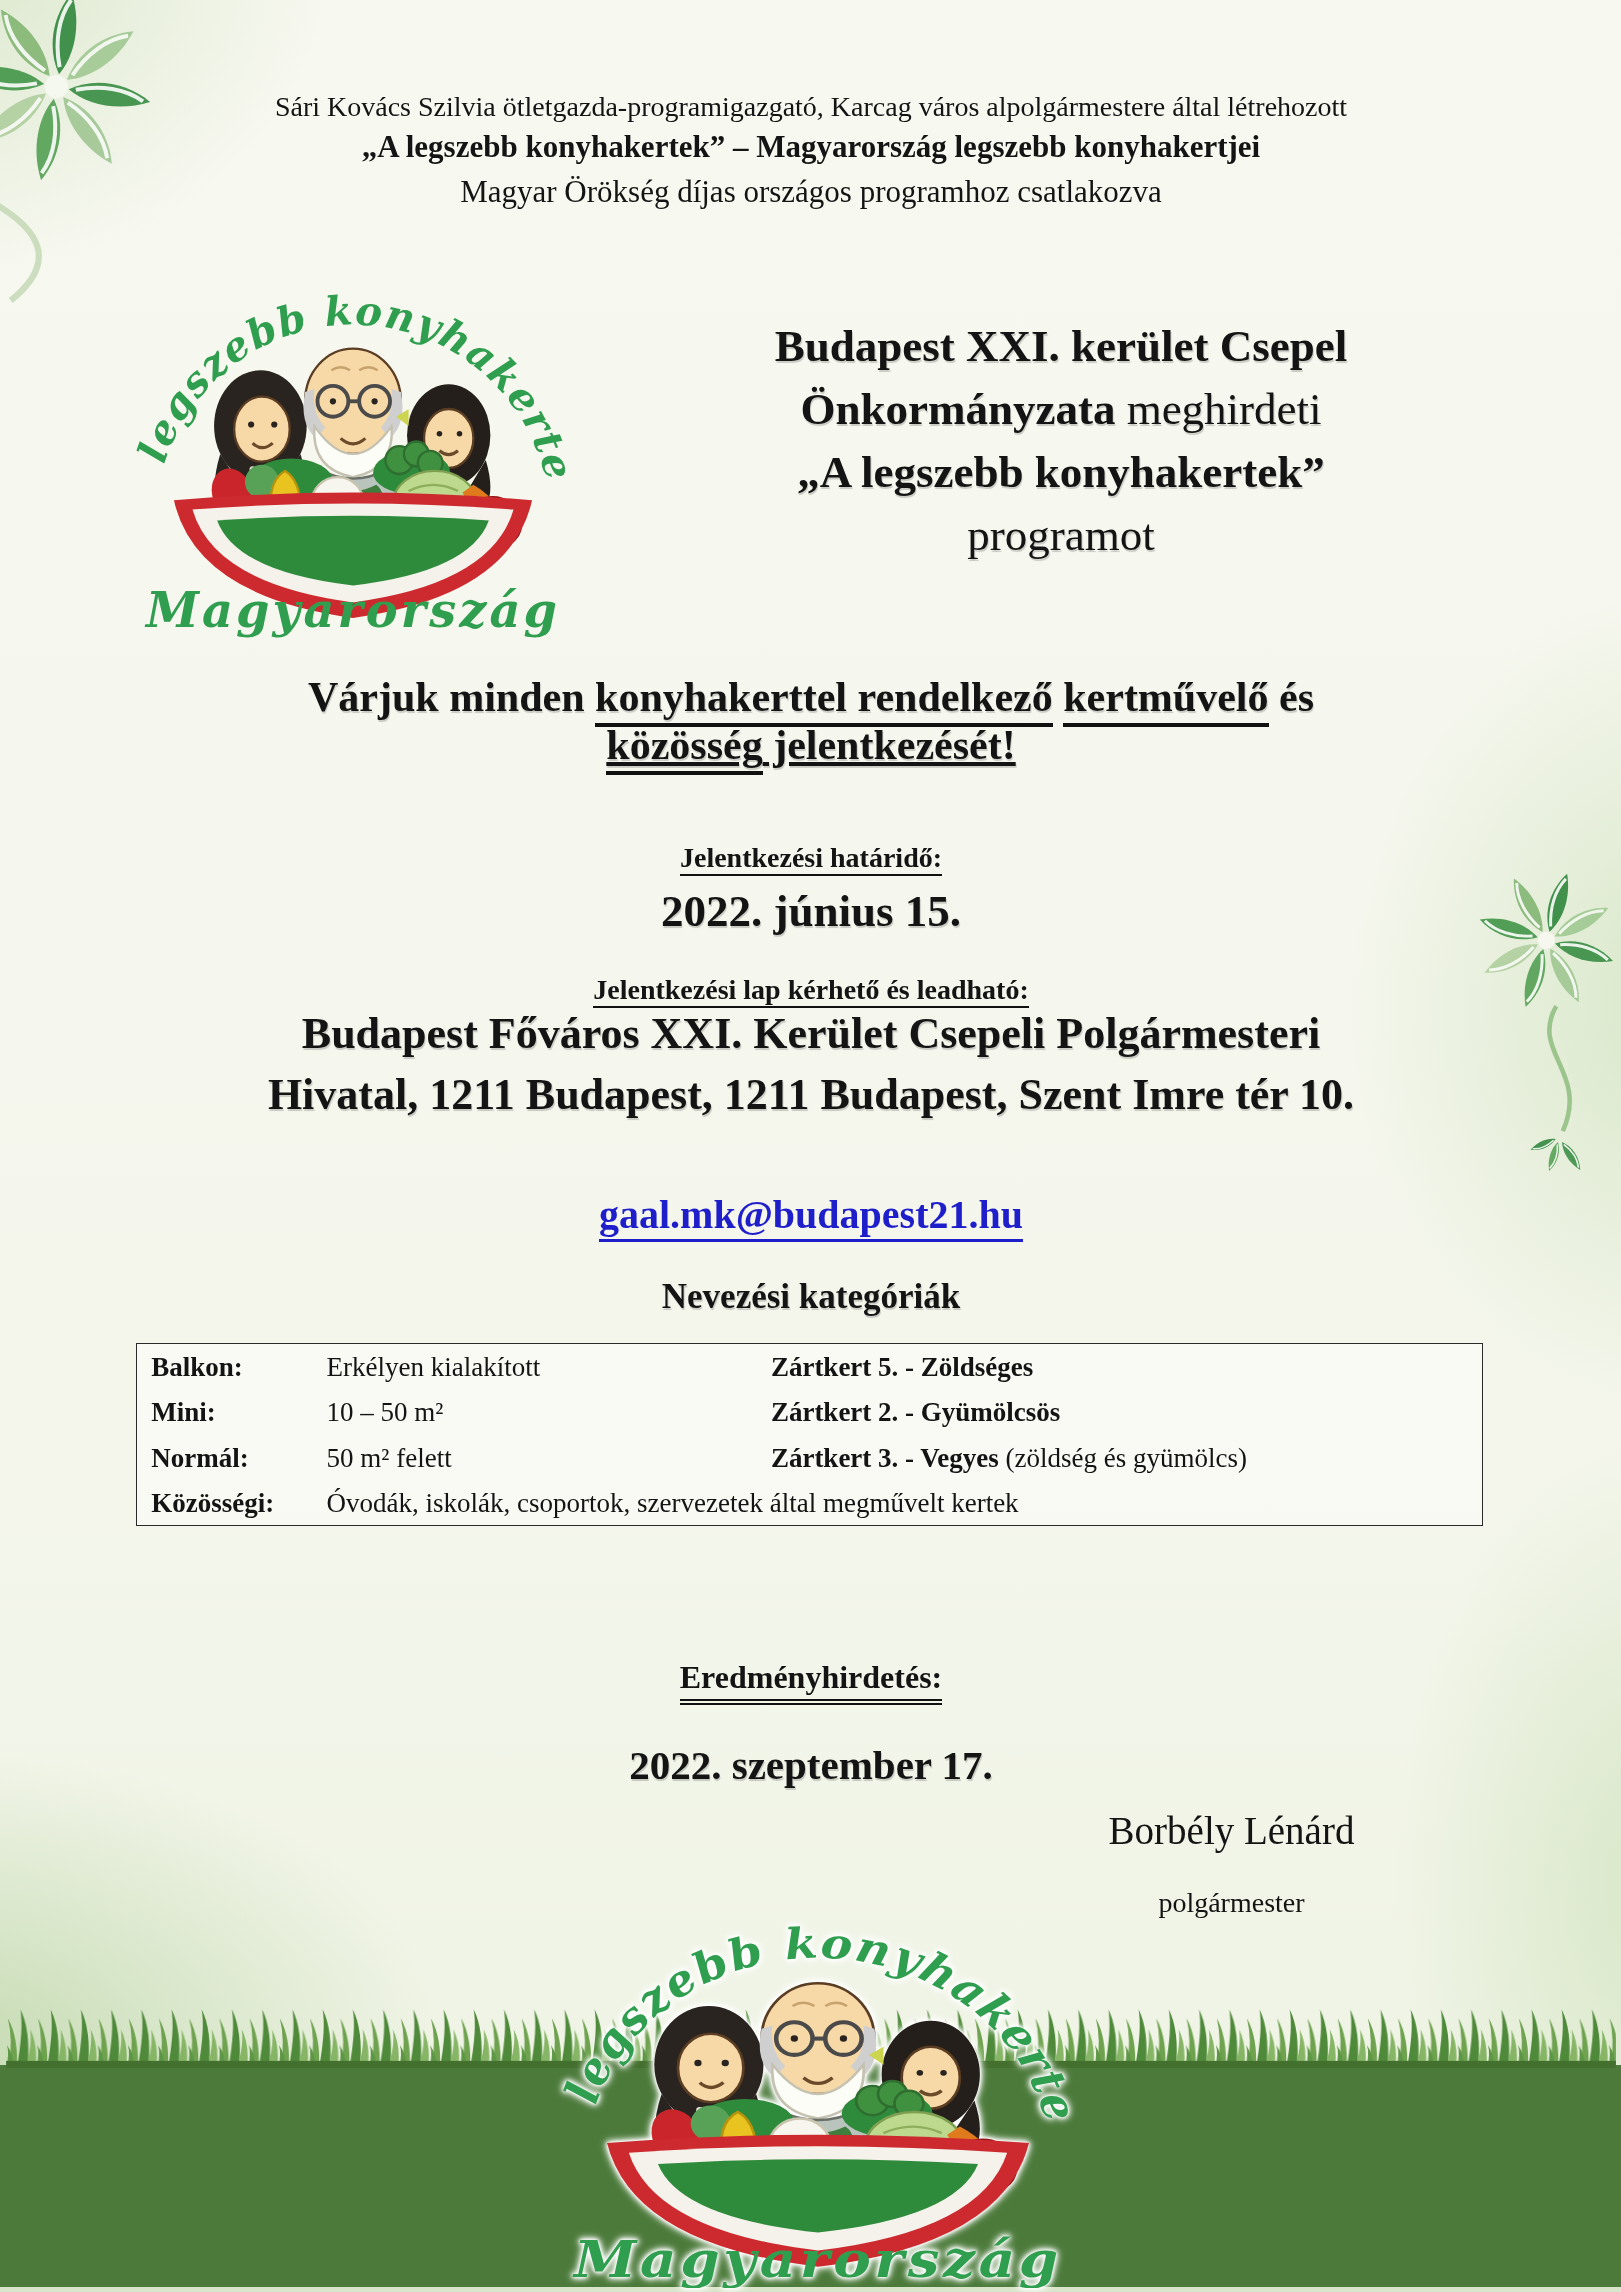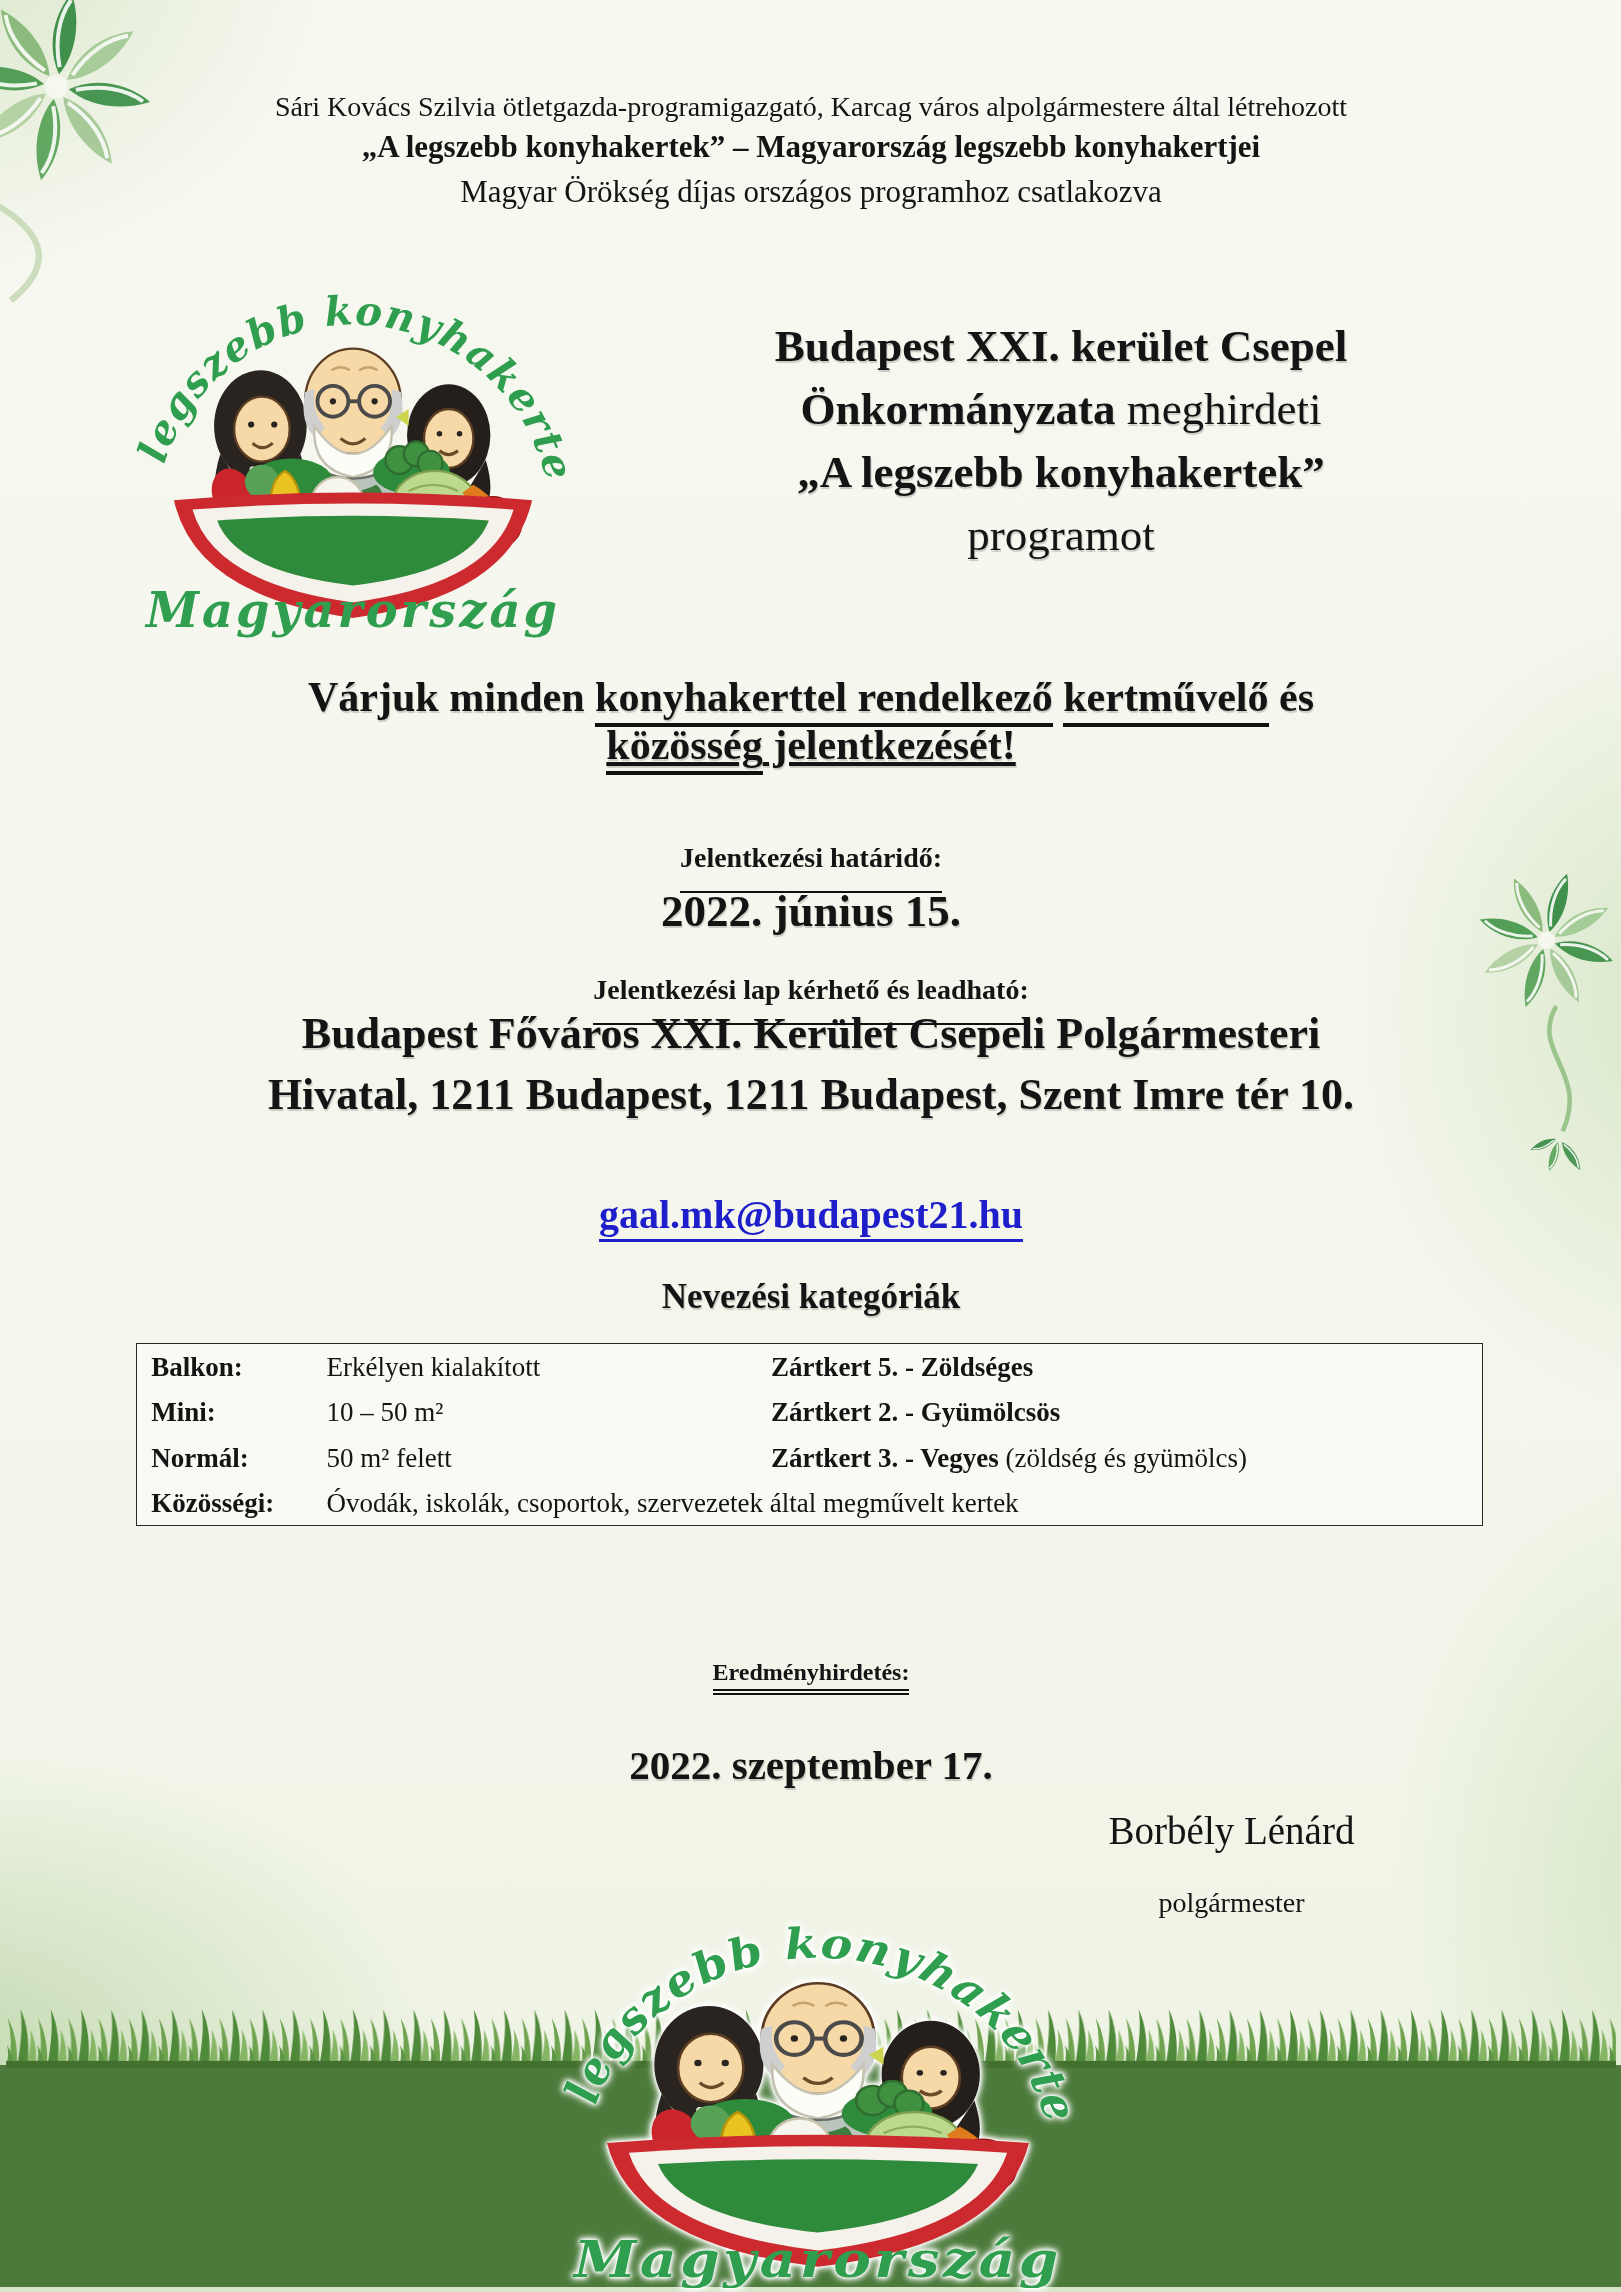--- a/index.html
+++ b/index.html
@@ -17,42 +17,42 @@
   .b{font-weight:bold;}
   .shadowed{text-shadow:0.9px 1.8px 0.9px rgba(0,0,0,0.18);}
   .hdr1{top:91px;font-size:28px;}
   .hdr2{top:129px;font-size:31px;font-weight:bold;}
   .hdr3{top:174px;font-size:31px;}
   .title-block{position:absolute;left:573px;width:976px;top:315px;text-align:center;
                font-size:45px;line-height:63px;}
   .inv{font-size:42px;font-weight:bold;}
   .inv1{top:673px;} .inv2{top:721px;text-decoration:underline;}
   .ul5{border-bottom:4.5px solid #111;padding-bottom:2.7px;}
-  .ul3{border-bottom:2.7px solid #111;padding-bottom:18px;}
+  .ul3{border-bottom:2.7px solid #111;padding-bottom:1px;}
   .uldbl{border-bottom:6.3px double #111;padding-bottom:3.6px;}
   .lbl{font-size:28px;font-weight:bold;}
   .deadline-label{top:842px;}
   .deadline-date{top:885px;font-size:45px;font-weight:bold;}
   .app-label{top:974px;}
   .addr1{top:1008px;font-size:44px;font-weight:bold;}
   .addr2{top:1069px;font-size:44px;font-weight:bold;}
   .info{top:1134px;font-size:39px;font-weight:bold;}
   .email-row{top:1191px;font-size:40px;font-weight:bold;}
   .email{color:#1e1ecb;text-decoration:none;border-bottom:3.6px solid #1e1ecb;padding-bottom:1.8px;cursor:pointer;}
   .cat-head{top:1277px;font-size:35px;font-weight:bold;}
   table.cats{
     position:absolute;left:136px;top:1343px;width:1347px;
     border-collapse:collapse;border:1.8px solid #2a2a2a;
     background:rgba(255,255,255,0.45);font-size:27px;
   }
   table.cats td{padding:8px 9px 6.3px 14.3px;vertical-align:baseline;}
   td.cat-label{font-weight:bold;width:152px;}
   td.cat-desc{width:421px;}
   .viewing{top:1569px;font-size:32px;font-weight:bold;}
-  .res-label{top:1659px;font-size:24px;font-weight:bold;}
+  .res-label{top:1659px;font-size:32px;font-weight:bold;}
   .res-date{top:1741px;font-size:41px;font-weight:bold;}
   .sig{position:absolute;left:1021px;top:1811px;width:421px;text-align:center;line-height:39px;}
   .sig-name{font-size:39px;font-weight:normal;}
   .sig-title{font-size:28px;margin-top:33px;}
   .logo-top{position:absolute;left:106px;top:228px;}
   .logo-bottom{position:absolute;left:527px;top:1856px;z-index:3;}
   .logo-glow{filter:drop-shadow(0 0 1.8px #fff) drop-shadow(0 0 2.7px #fff) drop-shadow(0 0 3.6px #fff);}
   .grass-blades{position:absolute;left:0;top:2004px;z-index:1;}
   .grass-band{position:absolute;left:0;right:0;top:2065px;height:222px;background:#4b7a3a;z-index:0;}
   .bottom-strip{position:absolute;left:0;right:0;top:2287px;height:5.4px;background:#d9e5ca;z-index:0;}

